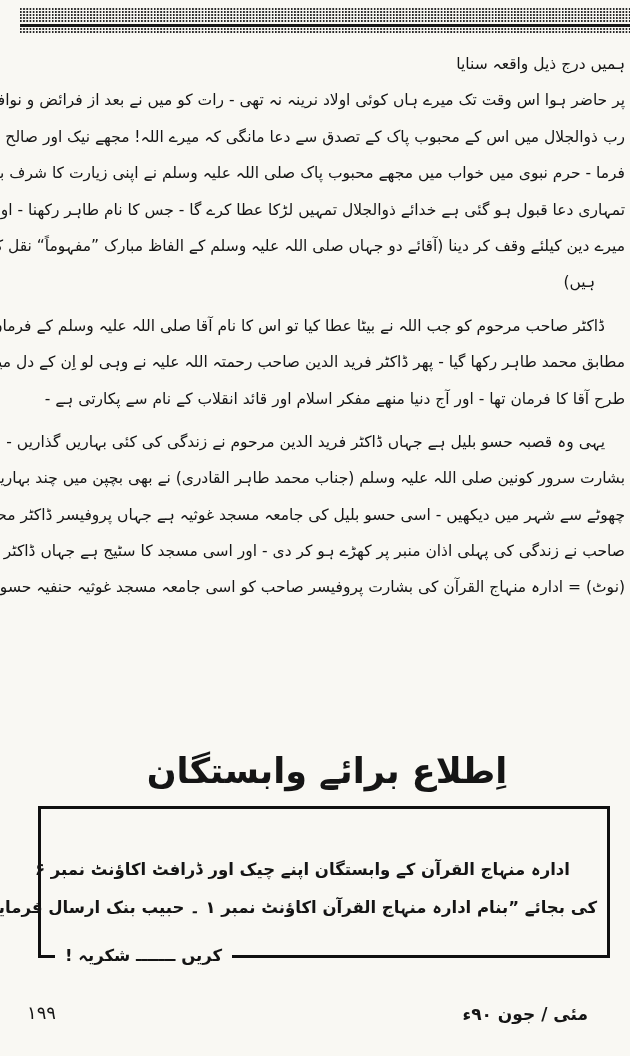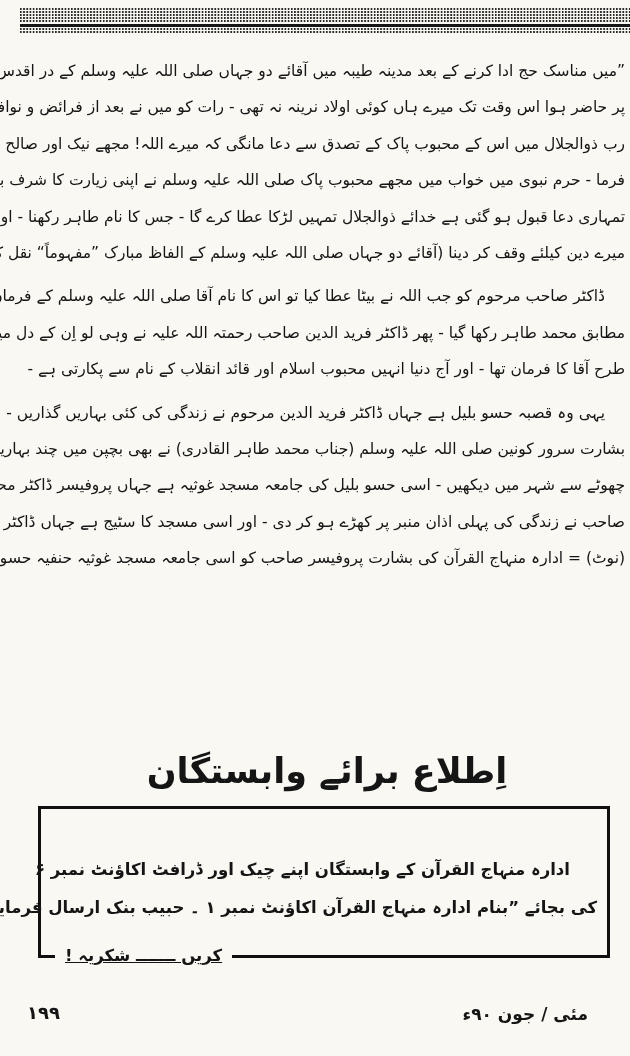--- a/index.html
+++ b/index.html
@@ -49,53 +49,54 @@
   .notice .nline{
     direction:rtl;text-align:right;white-space:nowrap;
     font-size:16.5px;font-weight:600;line-height:38px;
   }
   .notice .n1{margin-top:42px;padding:0 37px 0 10px;}
   .notice .n2{padding:0 10px;}
   .notice .tail{
     position:absolute;left:14px;bottom:-19px;
     background:#f9f8f3;padding:0 10px;
     direction:rtl;white-space:nowrap;
-    font-size:16.5px;font-weight:600;line-height:36px;text-decoration:underline;
+    font-size:16.5px;font-weight:600;line-height:36px;
   }
   
   .page-number{
     position:absolute;left:27px;top:1002px;
-    font-size:18px;font-weight:bold;letter-spacing:1px;text-align:center;
+    font-size:18px;font-weight:normal;letter-spacing:1px;text-align:center;
   }
   .issue-date{
     position:absolute;right:42px;top:1004px;
     direction:rtl;font-size:17px;font-weight:600;
   }
 </style>
 </head>
 <body>
 
 <div class="band">
   <div class="dots-a"></div>
   <div class="rule"></div>
   <div class="dots-b"></div>
 </div>
 
 <div class="content">
+  <div class="line intro">ہمیں درج ذیل واقعہ سنایا</div>
 
-  <div class="line gap">”میں مناسک حج ادا کرنے کے بعد مدینہ طیبہ میں آقائے دو جہاں صلی اللہ علیہ وسلم کے در اقدس</div>
   <div class="line">پر حاضر ہوا اس وقت تک میرے ہاں کوئی اولاد نرینہ نہ تھی - رات کو میں نے بعد از فرائض و نوافل بارگاہ</div>
   <div class="line">رب ذوالجلال میں اس کے محبوب پاک کے تصدق سے دعا مانگی کہ میرے اللہ! مجھے نیک اور صالح فرزند عطا</div>
   <div class="line">فرما - حرم نبوی میں خواب میں مجھے محبوب پاک صلی اللہ علیہ وسلم نے اپنی زیارت کا شرف بخشا اور فرمایا کہ فرید</div>
   <div class="line">تمہاری دعا قبول ہو گئی ہے خدائے ذوالجلال تمہیں لڑکا عطا کرے گا - جس کا نام طاہر رکھنا - اور اسے</div>
   <div class="line">میرے دین کیلئے وقف کر دینا (آقائے دو جہاں صلی اللہ علیہ وسلم کے الفاظ مبارک ”مفہوماً“ نقل کئے گئے</div>
+  <div class="line ind30">ہیں)</div>
 
   <div class="line gap ind20">ڈاکٹر صاحب مرحوم کو جب اللہ نے بیٹا عطا کیا تو اس کا نام آقا صلی اللہ علیہ وسلم کے فرمان کے</div>
   <div class="line">مطابق محمد طاہر رکھا گیا - پھر ڈاکٹر فرید الدین صاحب رحمتہ اللہ علیہ نے وہی لو اِن کے دل میں لگا دی جس</div>
-  <div class="line">طرح آقا کا فرمان تھا - اور آج دنیا انہیں محبوب اسلام اور قائد انقلاب کے نام سے پکارتی ہے -</div>
+  <div class="line">طرح آقا کا فرمان تھا - اور آج دنیا منھے مفکر اسلام اور قائد انقلاب کے نام سے پکارتی ہے -</div>
 
   <div class="line gap ind20">یہی وہ قصبہ حسو بلیل ہے جہاں ڈاکٹر فرید الدین مرحوم نے زندگی کی کئی بہاریں گذاریں - اور</div>
   <div class="line">بشارت سرور کونین صلی اللہ علیہ وسلم (جناب محمد طاہر القادری) نے بھی بچپن میں چند بہاریں اسی</div>
   <div class="line">چھوٹے سے شہر میں دیکھیں - اسی حسو بلیل کی جامعہ مسجد غوثیہ ہے جہاں پروفیسر ڈاکٹر محمد طاہر القادری</div>
   <div class="line">صاحب نے زندگی کی پہلی اذان منبر پر کھڑے ہو کر دی - اور اسی مسجد کا سٹیج ہے جہاں ڈاکٹر فرید الدین</div>
 
   <div class="line">(نوٹ) = ادارہ منہاج القرآن کی بشارت پروفیسر صاحب کو اسی جامعہ مسجد غوثیہ حنفیہ حسو بلیل میں ہوئی</div>
 </div>
 
 <div class="notice-title-row">

